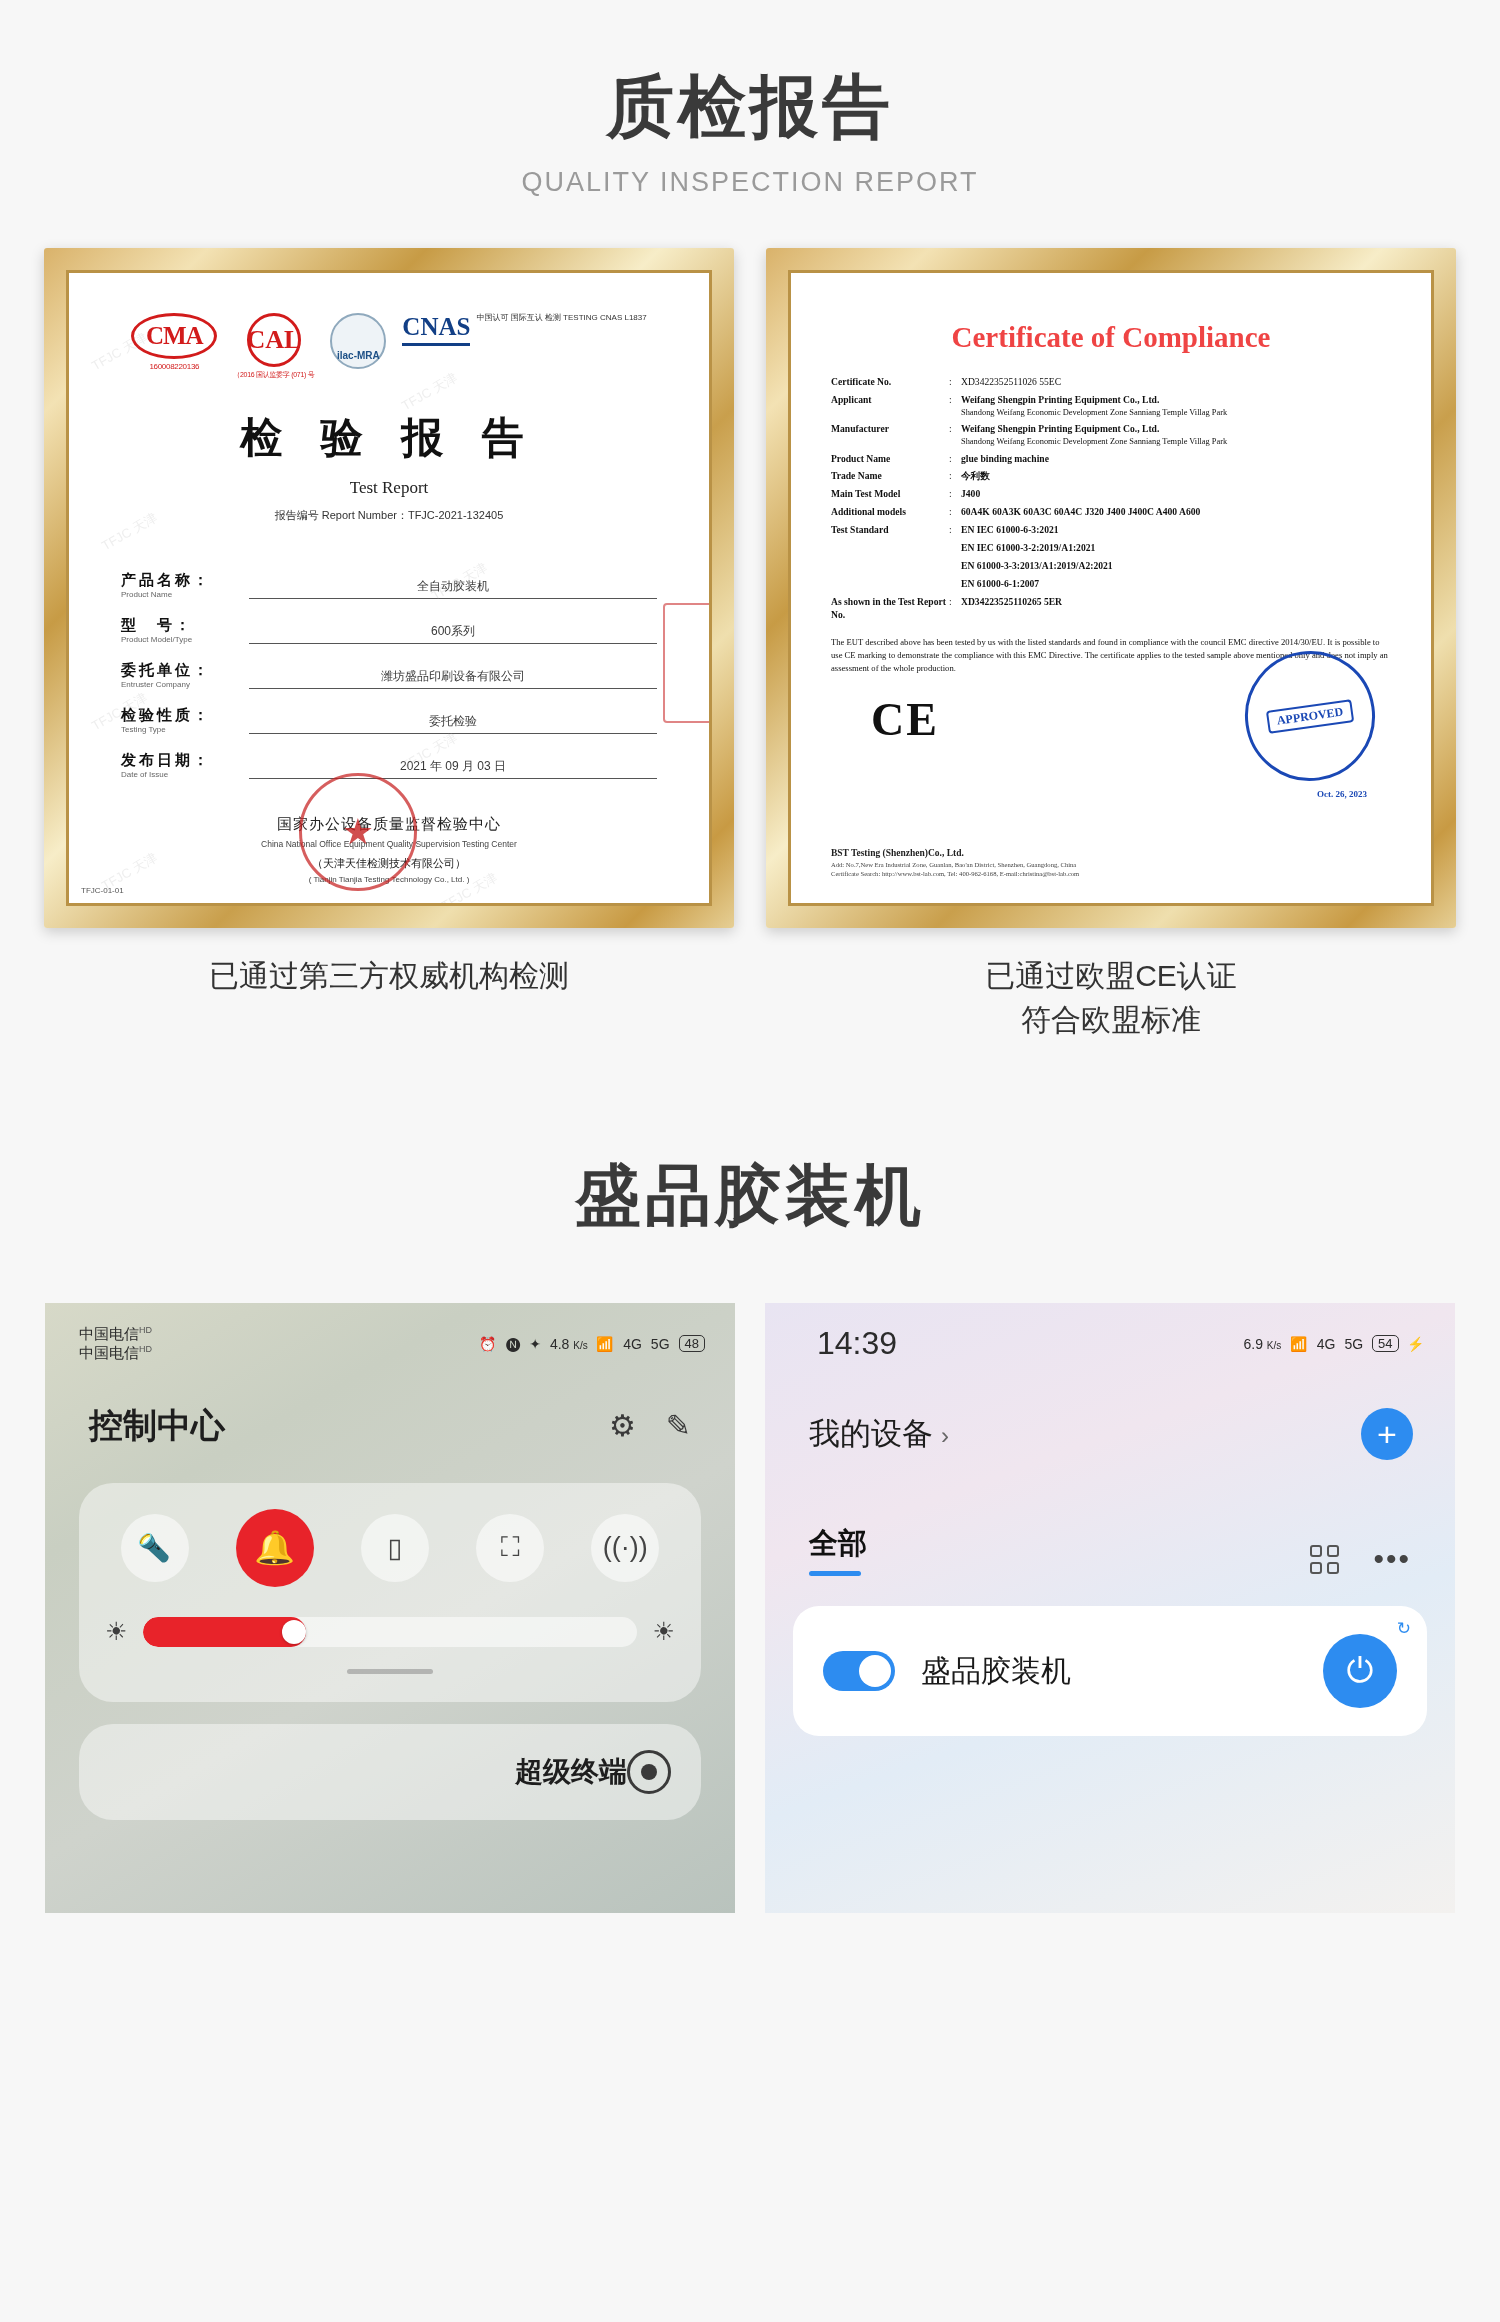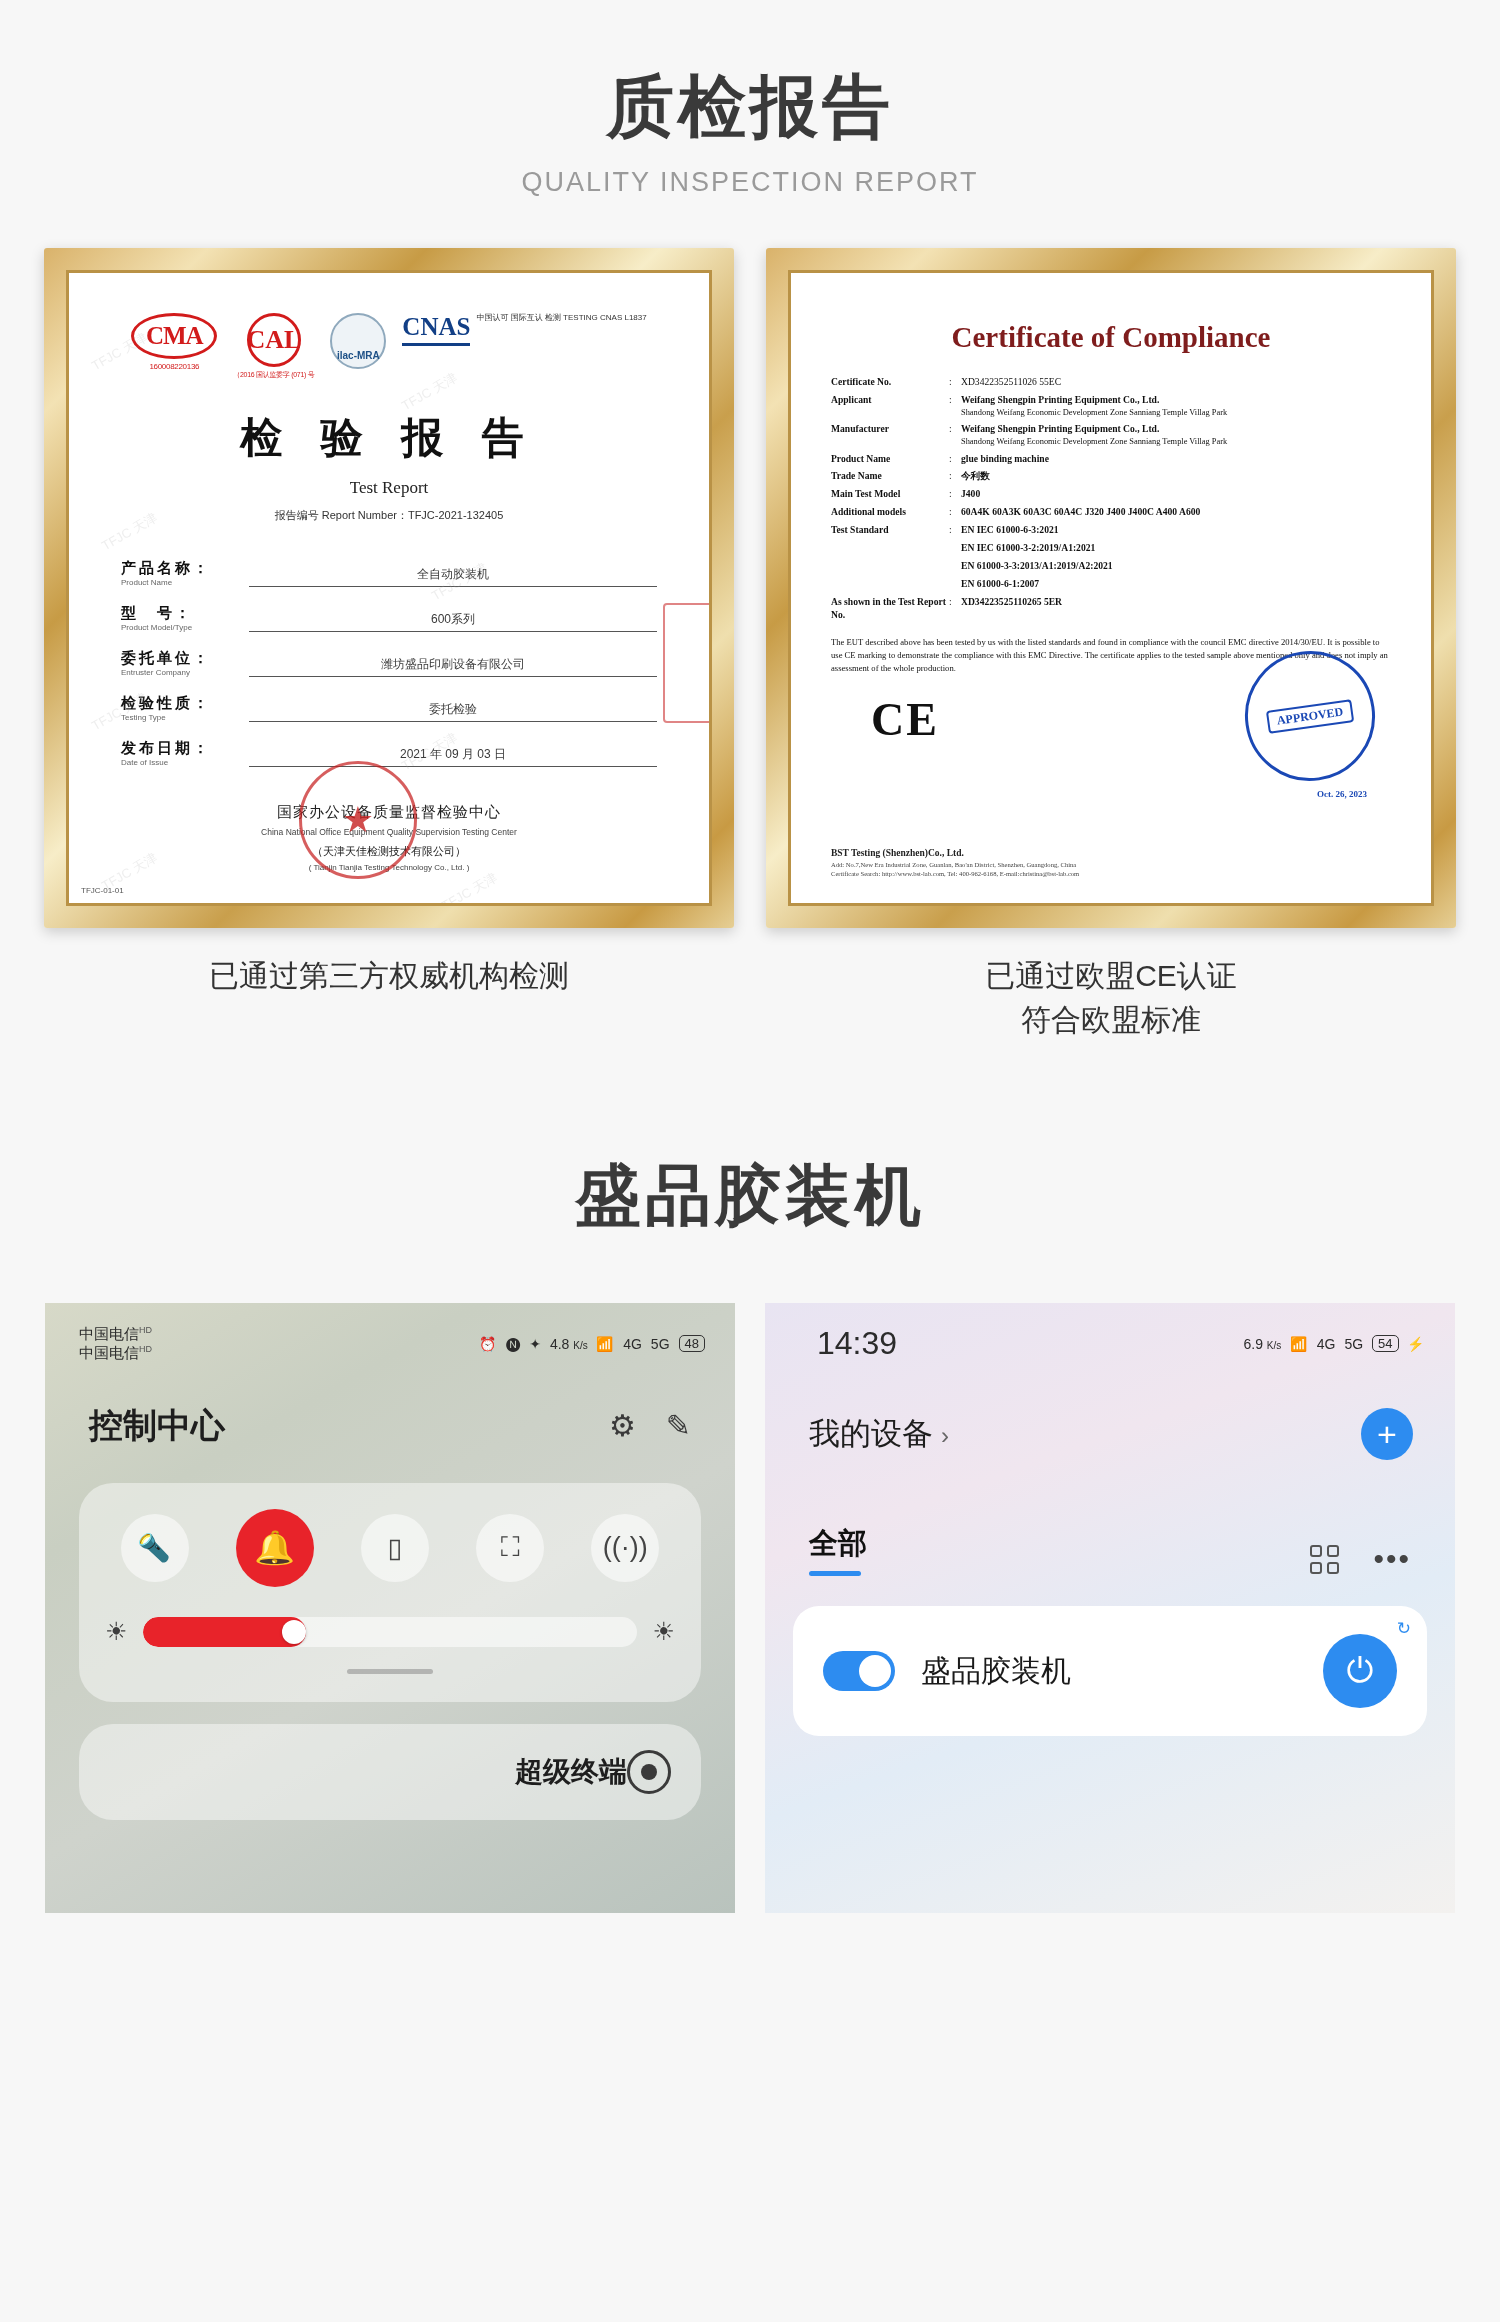--- a/index.html
+++ b/index.html
@@ -111,21 +111,21 @@
     border-bottom: 3px solid #123f86; padding-bottom: 2px;
   }
   .cnas-side { font-size: 8px; color: #333; line-height: 1.35; text-align: left; }
   .c1-title {
     text-align: center; font-size: 42px; letter-spacing: 14px;
     font-weight: bold; margin-top: 30px; color: #111;
     font-family: "Liberation Serif", serif;
   }
   .c1-title-en { text-align: center; font-size: 17px; margin-top: 12px; font-family: "Liberation Serif", serif; }
   .c1-no { text-align: center; font-size: 11px; margin-top: 10px; color: #333; }
-  .c1-rows { margin-top: 36px; padding: 0 18px; }
+  .c1-rows { margin-top: 48px; padding: 0 18px; }
   .c1-row { display: flex; align-items: flex-end; margin-bottom: 17px; }
   .c1-lbl { width: 128px; flex: 0 0 128px; }
   .c1-lbl .cn { font-size: 15px; letter-spacing: 3px; color: #111; font-weight: 600; }
   .c1-lbl .en { font-size: 8px; color: #666; }
   .c1-val {
     flex: 1; border-bottom: 1px solid #555; text-align: center;
     font-size: 12px; color: #3a3a3a; padding-bottom: 3px;
   }
   .c1-foot { text-align: center; margin-top: 36px; position: relative; }
   .c1-foot .l1 { font-size: 15px; letter-spacing: 1px; }
@@ -145,21 +145,21 @@
   .stamp-side {
     position: absolute; right: -6px; top: 330px;
     width: 52px; height: 120px; border: 2px solid rgba(198,32,32,.55);
     border-radius: 4px;
   }
   .c1-code { position: absolute; left: 12px; bottom: 8px; font-size: 8px; color: #555; }
 
   
   .c2 { padding: 48px 40px 20px; height: 100%; position: relative; font-family: "Liberation Serif", serif; }
   .c2-title {
-    text-align: center; font-size: 29px; font-weight: bold; color: #7f1d1d;
+    text-align: center; font-size: 29px; font-weight: bold; color: #ef4444;
     margin-bottom: 22px;
   }
   .c2-row { display: flex; font-size: 9.6px; margin-bottom: 5px; line-height: 1.35; }
   .c2-k { width: 118px; flex: 0 0 118px; font-weight: bold; color: #111; }
   .c2-c { width: 12px; flex: 0 0 12px; }
   .c2-v { flex: 1; font-weight: bold; color: #111; }
   .c2-v.norm { font-weight: normal; }
   .c2-para { font-size: 8.6px; line-height: 1.5; margin-top: 14px; color: #111; }
   .ce-mark {
     font-size: 46px; font-weight: bold; letter-spacing: 2px;

